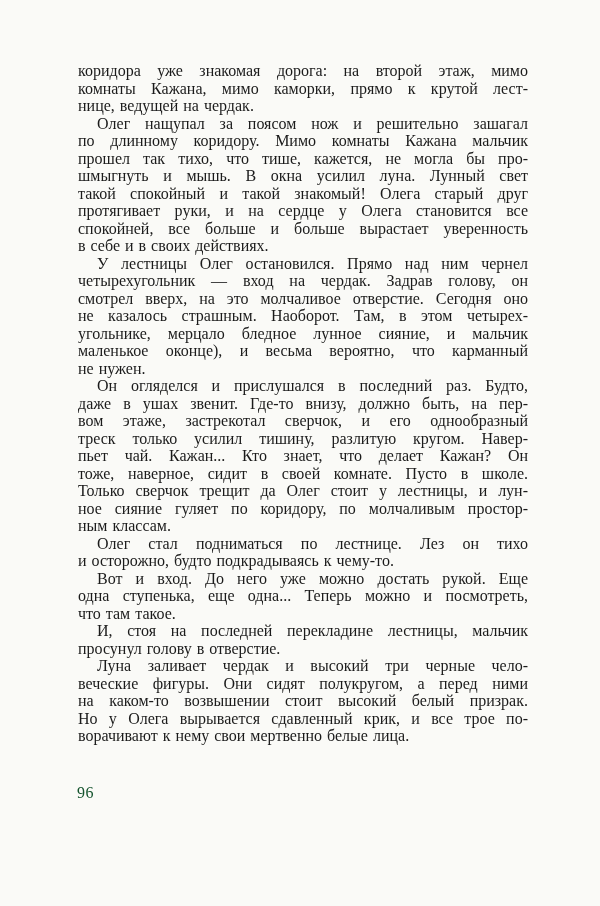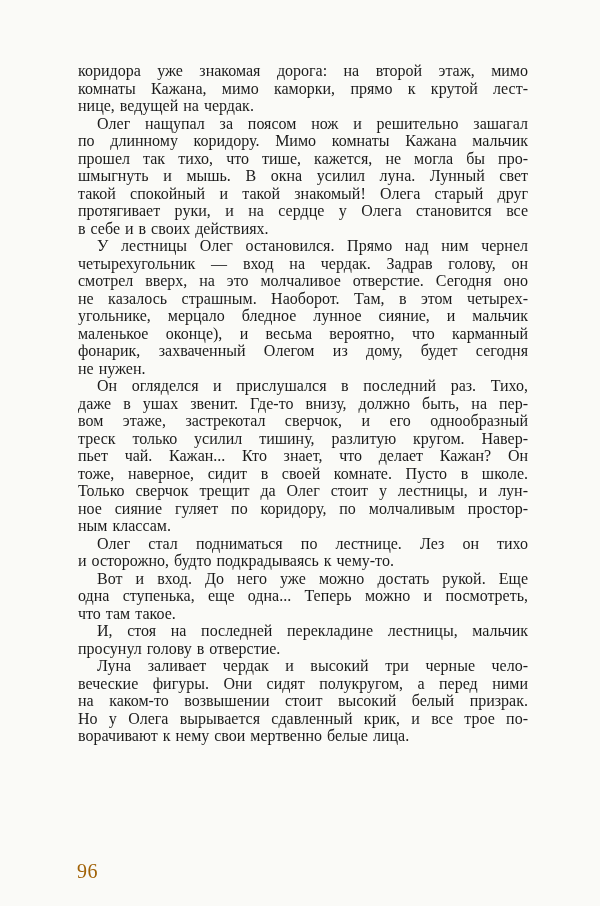--- a/index.html
+++ b/index.html
@@ -35,50 +35,50 @@
   .line.indent {
     text-indent: 19px;
   }
   .line.last {
     text-align: left;
     text-align-last: left;
   }
   .page-number {
     position: absolute;
     left: 77px;
-    top: 860px;
-    font-size: 20px;
+    top: 784px;
+    font-size: 16px;
     letter-spacing: 0.5px;
-    color: #a16207;
+    color: #14532d;
   }
 </style>
 </head>
 <body>
 
 <div class="page">
   <div class="text-block">
       <div class="line">коридора уже знакомая дорога: на второй этаж, мимо</div>
       <div class="line">комнаты Кажана, мимо каморки, прямо к крутой лест-</div>
       <div class="line last">нице, ведущей на чердак.</div>
       <div class="line indent">Олег нащупал за поясом нож и решительно зашагал</div>
       <div class="line">по длинному коридору. Мимо комнаты Кажана мальчик</div>
       <div class="line">прошел так тихо, что тише, кажется, не могла бы про-</div>
       <div class="line">шмыгнуть и мышь. В окна усилил луна. Лунный свет</div>
       <div class="line">такой спокойный и такой знакомый! Олега старый друг</div>
       <div class="line">протягивает руки, и на сердце у Олега становится все</div>
+      <div class="line">спокойней, все больше и больше вырастает уверенность</div>
       <div class="line last">в себе и в своих действиях.</div>
       <div class="line indent">У лестницы Олег остановился. Прямо над ним чернел</div>
       <div class="line">четырехугольник — вход на чердак. Задрав голову, он</div>
       <div class="line">смотрел вверх, на это молчаливое отверстие. Сегодня оно</div>
       <div class="line">не казалось страшным. Наоборот. Там, в этом четырех-</div>
       <div class="line">угольнике, мерцало бледное лунное сияние, и мальчик</div>
       <div class="line">маленькое оконце), и весьма вероятно, что карманный</div>
-      <div class="line">фонарик, захваченный Олегом из дому, будет сегодня</div>
       <div class="line last">не нужен.</div>
-      <div class="line indent">Он огляделся и прислушался в последний раз. Тихо,</div>
+      <div class="line indent">Он огляделся и прислушался в последний раз. Будто,</div>
       <div class="line">даже в ушах звенит. Где-то внизу, должно быть, на пер-</div>
       <div class="line">вом этаже, застрекотал сверчок, и его однообразный</div>
       <div class="line">треск только усилил тишину, разлитую кругом. Навер-</div>
       <div class="line">пьет чай. Кажан... Кто знает, что делает Кажан? Он</div>
       <div class="line">тоже, наверное, сидит в своей комнате. Пусто в школе.</div>
       <div class="line">Только сверчок трещит да Олег стоит у лестницы, и лун-</div>
       <div class="line">ное сияние гуляет по коридору, по молчаливым простор-</div>
       <div class="line last">ным классам.</div>
       <div class="line indent">Олег стал подниматься по лестнице. Лез он тихо</div>
       <div class="line last">и осторожно, будто подкрадываясь к чему-то.</div>

